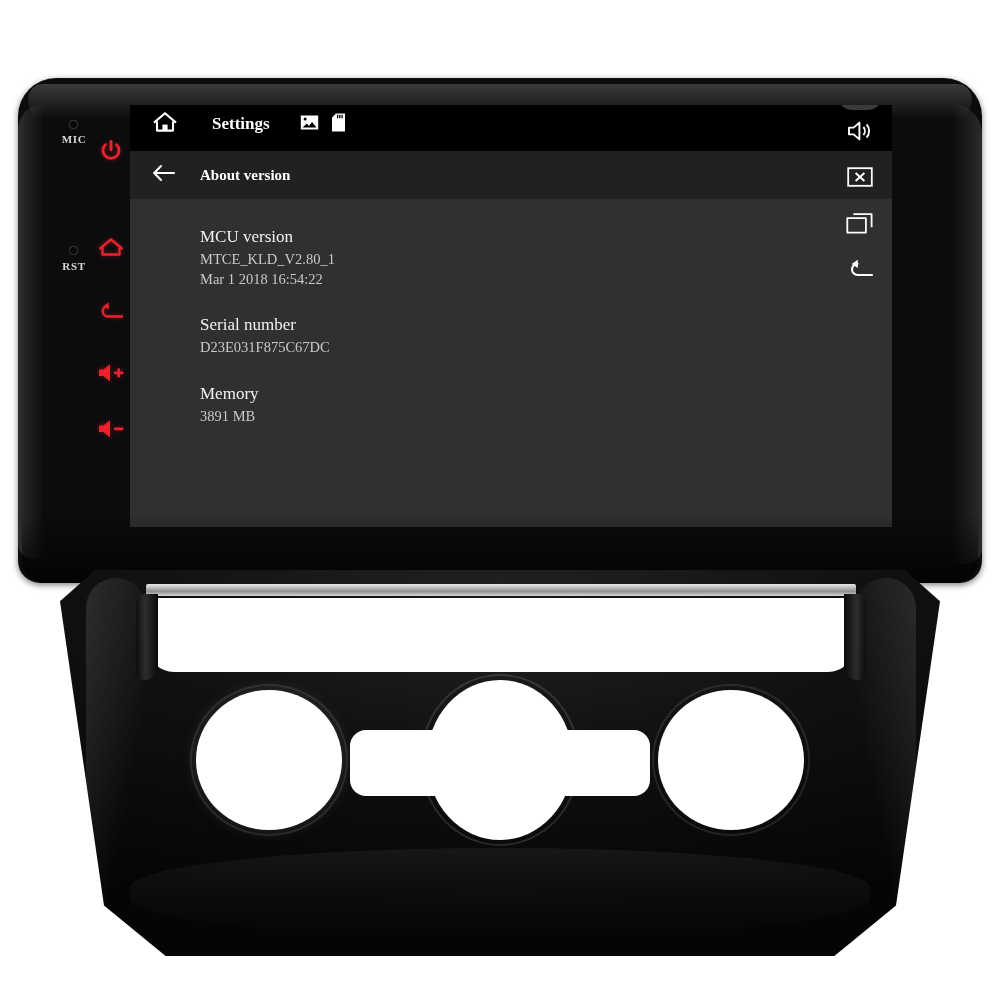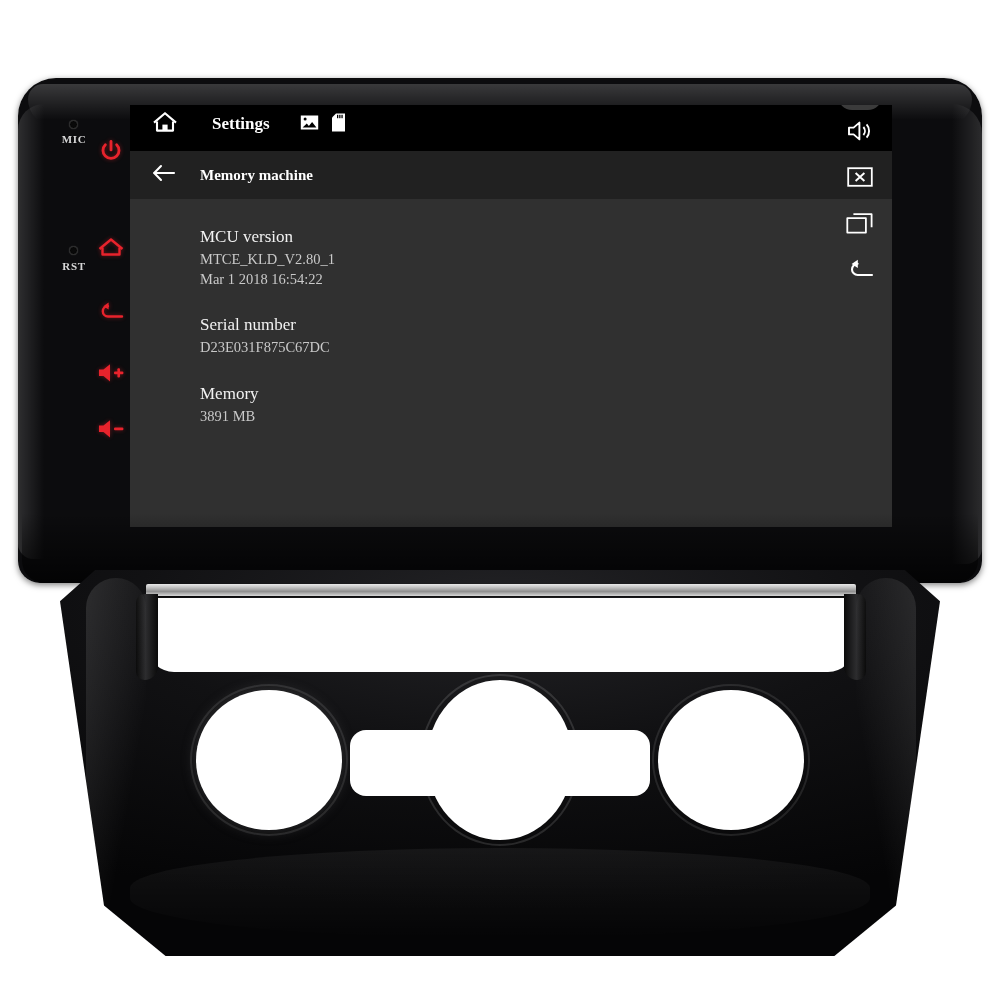--- a/index.html
+++ b/index.html
@@ -355,21 +355,21 @@
 
       <div class="actionbar">
         <div class="ab-back">
           <span>
             <svg width="24" height="18" viewBox="0 0 24 18" fill="none" stroke="#fff" stroke-width="2.1" stroke-linecap="round" stroke-linejoin="round">
               <path d="M22 9 H2.4"></path>
               <path d="M9 2 L2.2 9 L9 16"></path>
             </svg>
           </span>
         </div>
-        <div class="ab-title">Memory machine</div>
+        <div class="ab-title">About version</div>
       </div>
 
       <div class="content">
 
         <div class="item">
           <div class="item-title">MCU version</div>
           <div class="item-value">MTCE_KLD_V2.80_1</div>
           <div class="item-value">Mar  1 2018 16:54:22</div>
         </div>
 

